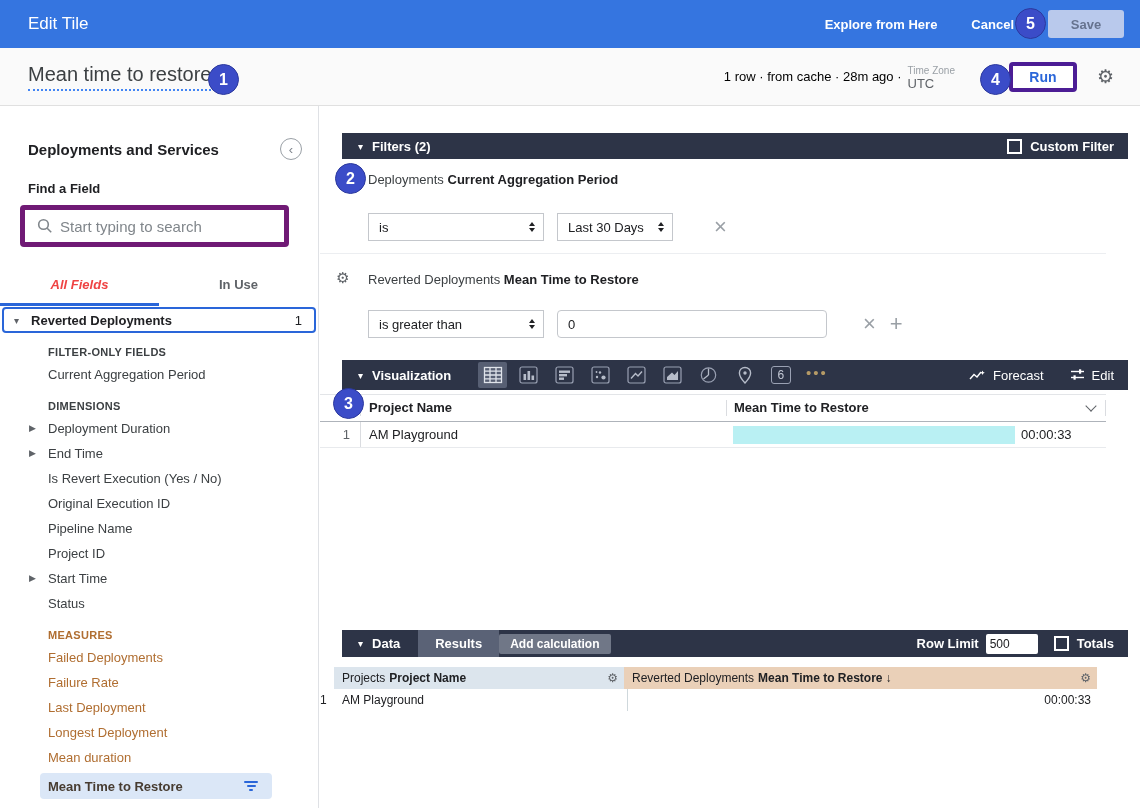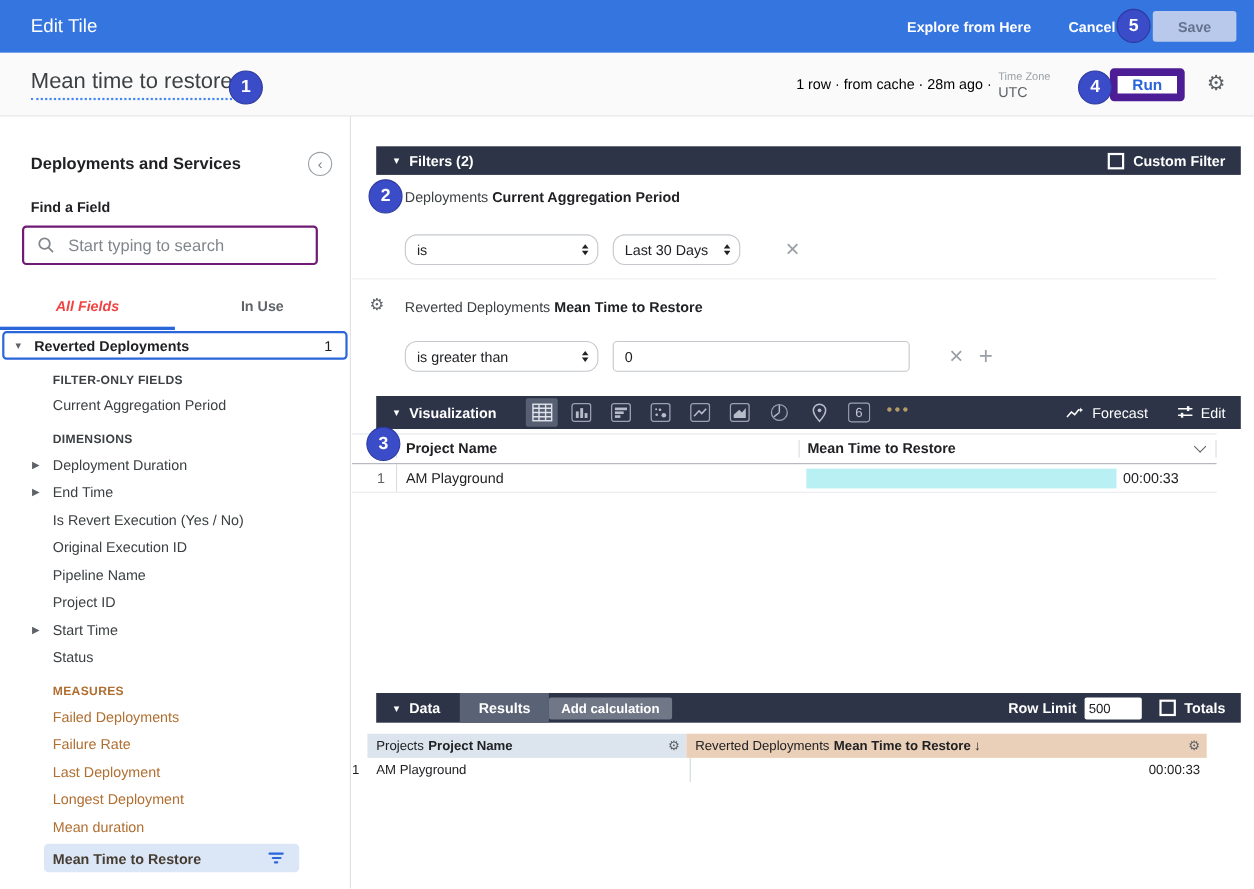--- a/index.html
+++ b/index.html
@@ -17,35 +17,35 @@
 
   
   .page-header{position:absolute;left:0;top:48px;width:1140px;height:58px;background:#fafafa;
                border-bottom:1px solid #e0e0e0;display:flex;align-items:center;box-sizing:border-box;}
   .tile-title{margin-left:28px;font-size:20px;color:#3c4043;border-bottom:2px dotted #4285f4;padding-bottom:3px;}
   .header-right{margin-left:auto;display:flex;align-items:center;margin-right:26px;}
   .query-status{font-size:13px;color:#000000;white-space:nowrap;}
   .tz{margin-left:6px;display:flex;flex-direction:column;line-height:13px;}
   .tz-label{font-size:10px;color:#9aa0a6;}
   .tz-value{font-size:13px;color:#5f6368;}
-  .run-btn{margin-left:54px;width:68px;height:30px;background:#fff;border:7px solid #4c1d95;border-radius:4px;
+  .run-btn{margin-left:54px;width:68px;height:30px;background:#fff;border:4px solid #4c1d95;border-radius:4px;
            color:#2a66d9;font-size:14px;font-weight:bold;display:flex;align-items:center;justify-content:center;}
   .gear{color:#5f6368;font-size:17px;line-height:1;}
   .header-gear{margin-left:20px;font-size:19px;}
 
   
   .sidebar{position:absolute;left:0;top:106px;width:319px;height:702px;background:#fff;
            border-right:1px solid #dfe1e5;box-sizing:border-box;}
   .sb-head{margin:32px 16px 0 28px;display:flex;align-items:center;justify-content:space-between;}
   .sb-title{font-size:15px;font-weight:bold;color:#202124;}
   .collapse-circle{width:20px;height:20px;border:1.5px solid #9aa0a6;border-radius:50%;color:#7d838b;
                    display:flex;align-items:center;justify-content:center;font-size:13px;line-height:1;}
   .sb-find{margin:21px 0 0 28px;font-size:13px;font-weight:bold;color:#202124;}
-  .sb-search{margin:9px 29px 0 20px;height:32px;border:2px solid #701a75;border-radius:4px;
-             display:flex;align-items:center;padding-left:12px;gap:10px;background:#fff;}
+  .sb-search{margin:9px 29px 0 20px;height:32px;border:5px solid #701a75;border-radius:4px;
+             display:flex;align-items:center;padding-left:12px;gap:5px;background:#fff;}
   .sb-search input{border:none;outline:none;flex:1;font-size:15px;font-family:inherit;color:#202124;background:transparent;}
   .sb-search input::placeholder{color:#80868b;}
   .sb-tabs{margin-top:19px;height:37px;display:flex;}
   .sb-tab{width:159px;display:flex;align-items:center;justify-content:center;font-size:13px;font-weight:bold;}
   .sb-tab.active{color:#ef4444;font-style:italic;}
   .sb-tab.idle{color:#5f6368;}
   .tab-underline{width:159px;height:3px;background:#2a66d9;}
   .view-row{margin:1px 2px 0 2px;height:22px;border:2px solid #2a66d9;border-radius:4px;
             display:flex;align-items:center;background:#fff;}
   .view-caret{margin-left:10px;font-size:10px;color:#5f6368;}
@@ -79,21 +79,21 @@
   .cf-label{margin:0 14px 0 8px;font-size:13px;font-weight:bold;}
 
   .filter-label{position:absolute;left:48px;font-size:13px;color:#3c4043;white-space:nowrap;}
   .filter-label b{color:#202124;}
   .f1-label{top:66px;}
   .f2-label{top:166px;}
   .f2-gear{position:absolute;left:16px;top:164px;font-size:15px;}
   .controls{position:absolute;left:48px;display:flex;align-items:center;height:30px;}
   .f1-controls{top:106px;}
   .f2-controls{top:203px;}
-  .sel{height:28px;border:1px solid #c4c7cc;border-radius:11px;background:#fff;display:flex;align-items:center;
+  .sel{height:28px;border:1px solid #c4c7cc;border-radius:0;background:#fff;display:flex;align-items:center;
        font-size:13px;color:#202124;box-sizing:border-box;padding:0 8px 0 10px;}
   .sel .txt{flex:1;}
   .op-sel{width:176px;}
   .val-sel{width:116px;margin-left:13px;}
   .val-input{width:270px;height:28px;margin-left:13px;border:1px solid #c4c7cc;border-radius:4px;
              box-sizing:border-box;font-size:13px;font-family:inherit;color:#202124;padding:0 10px;outline:none;}
   .updown{display:flex;flex-direction:column;align-items:center;gap:2px;margin-left:8px;}
   .updown i{display:block;width:0;height:0;border-left:3.5px solid transparent;border-right:3.5px solid transparent;}
   .updown i.up{border-bottom:4.5px solid #202124;}
   .updown i.dn{border-top:4.5px solid #202124;}

